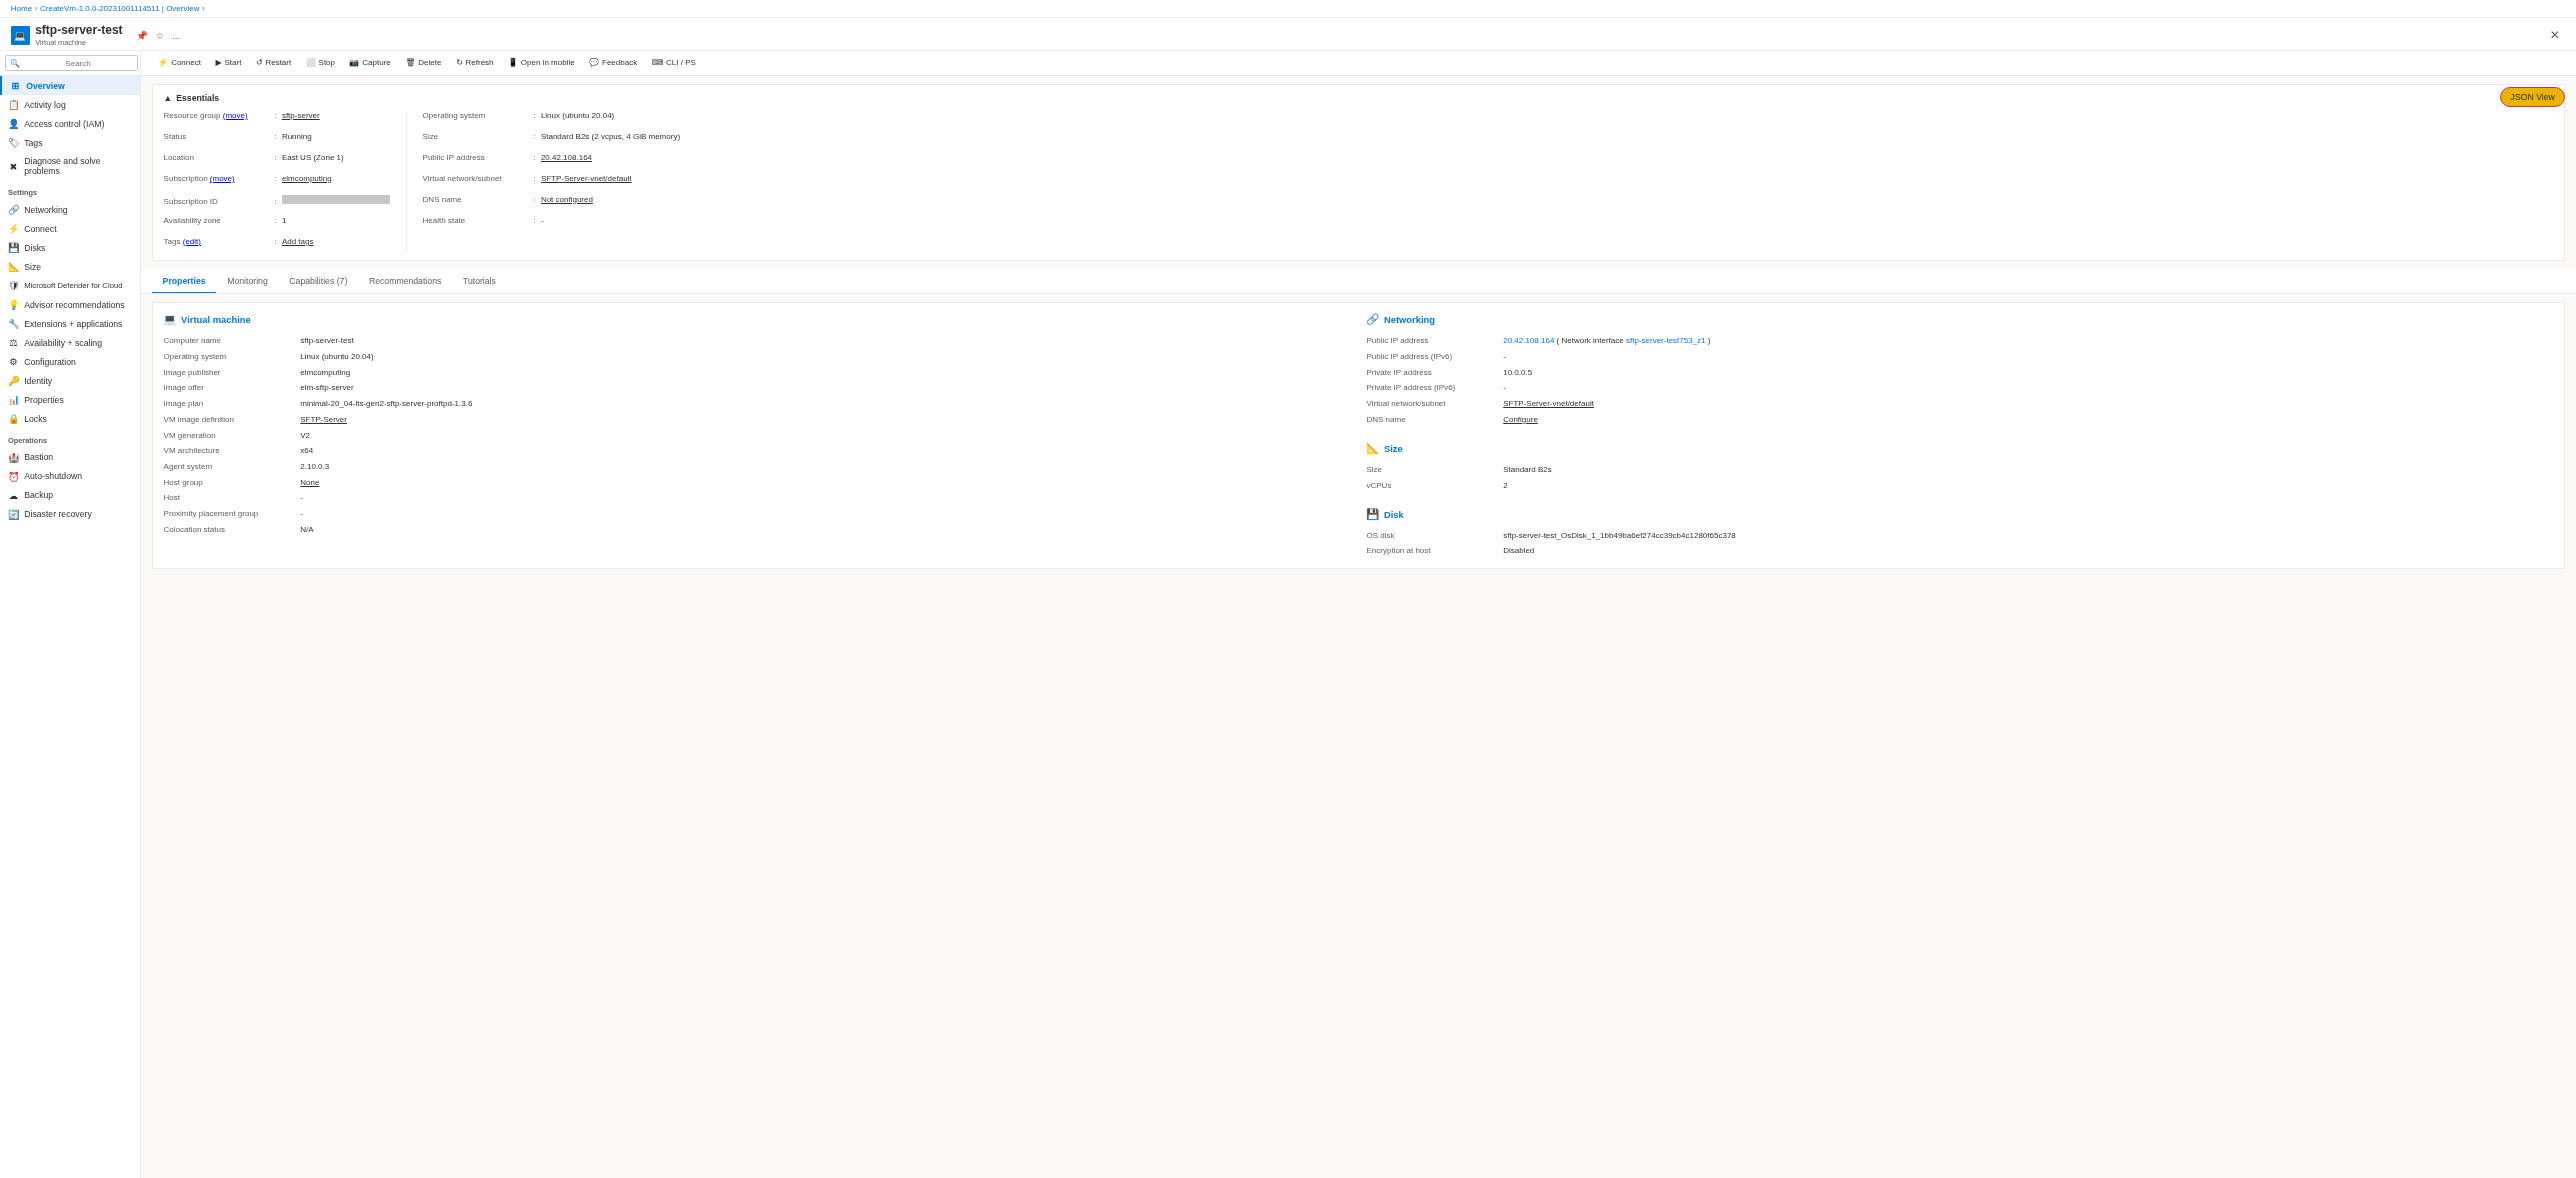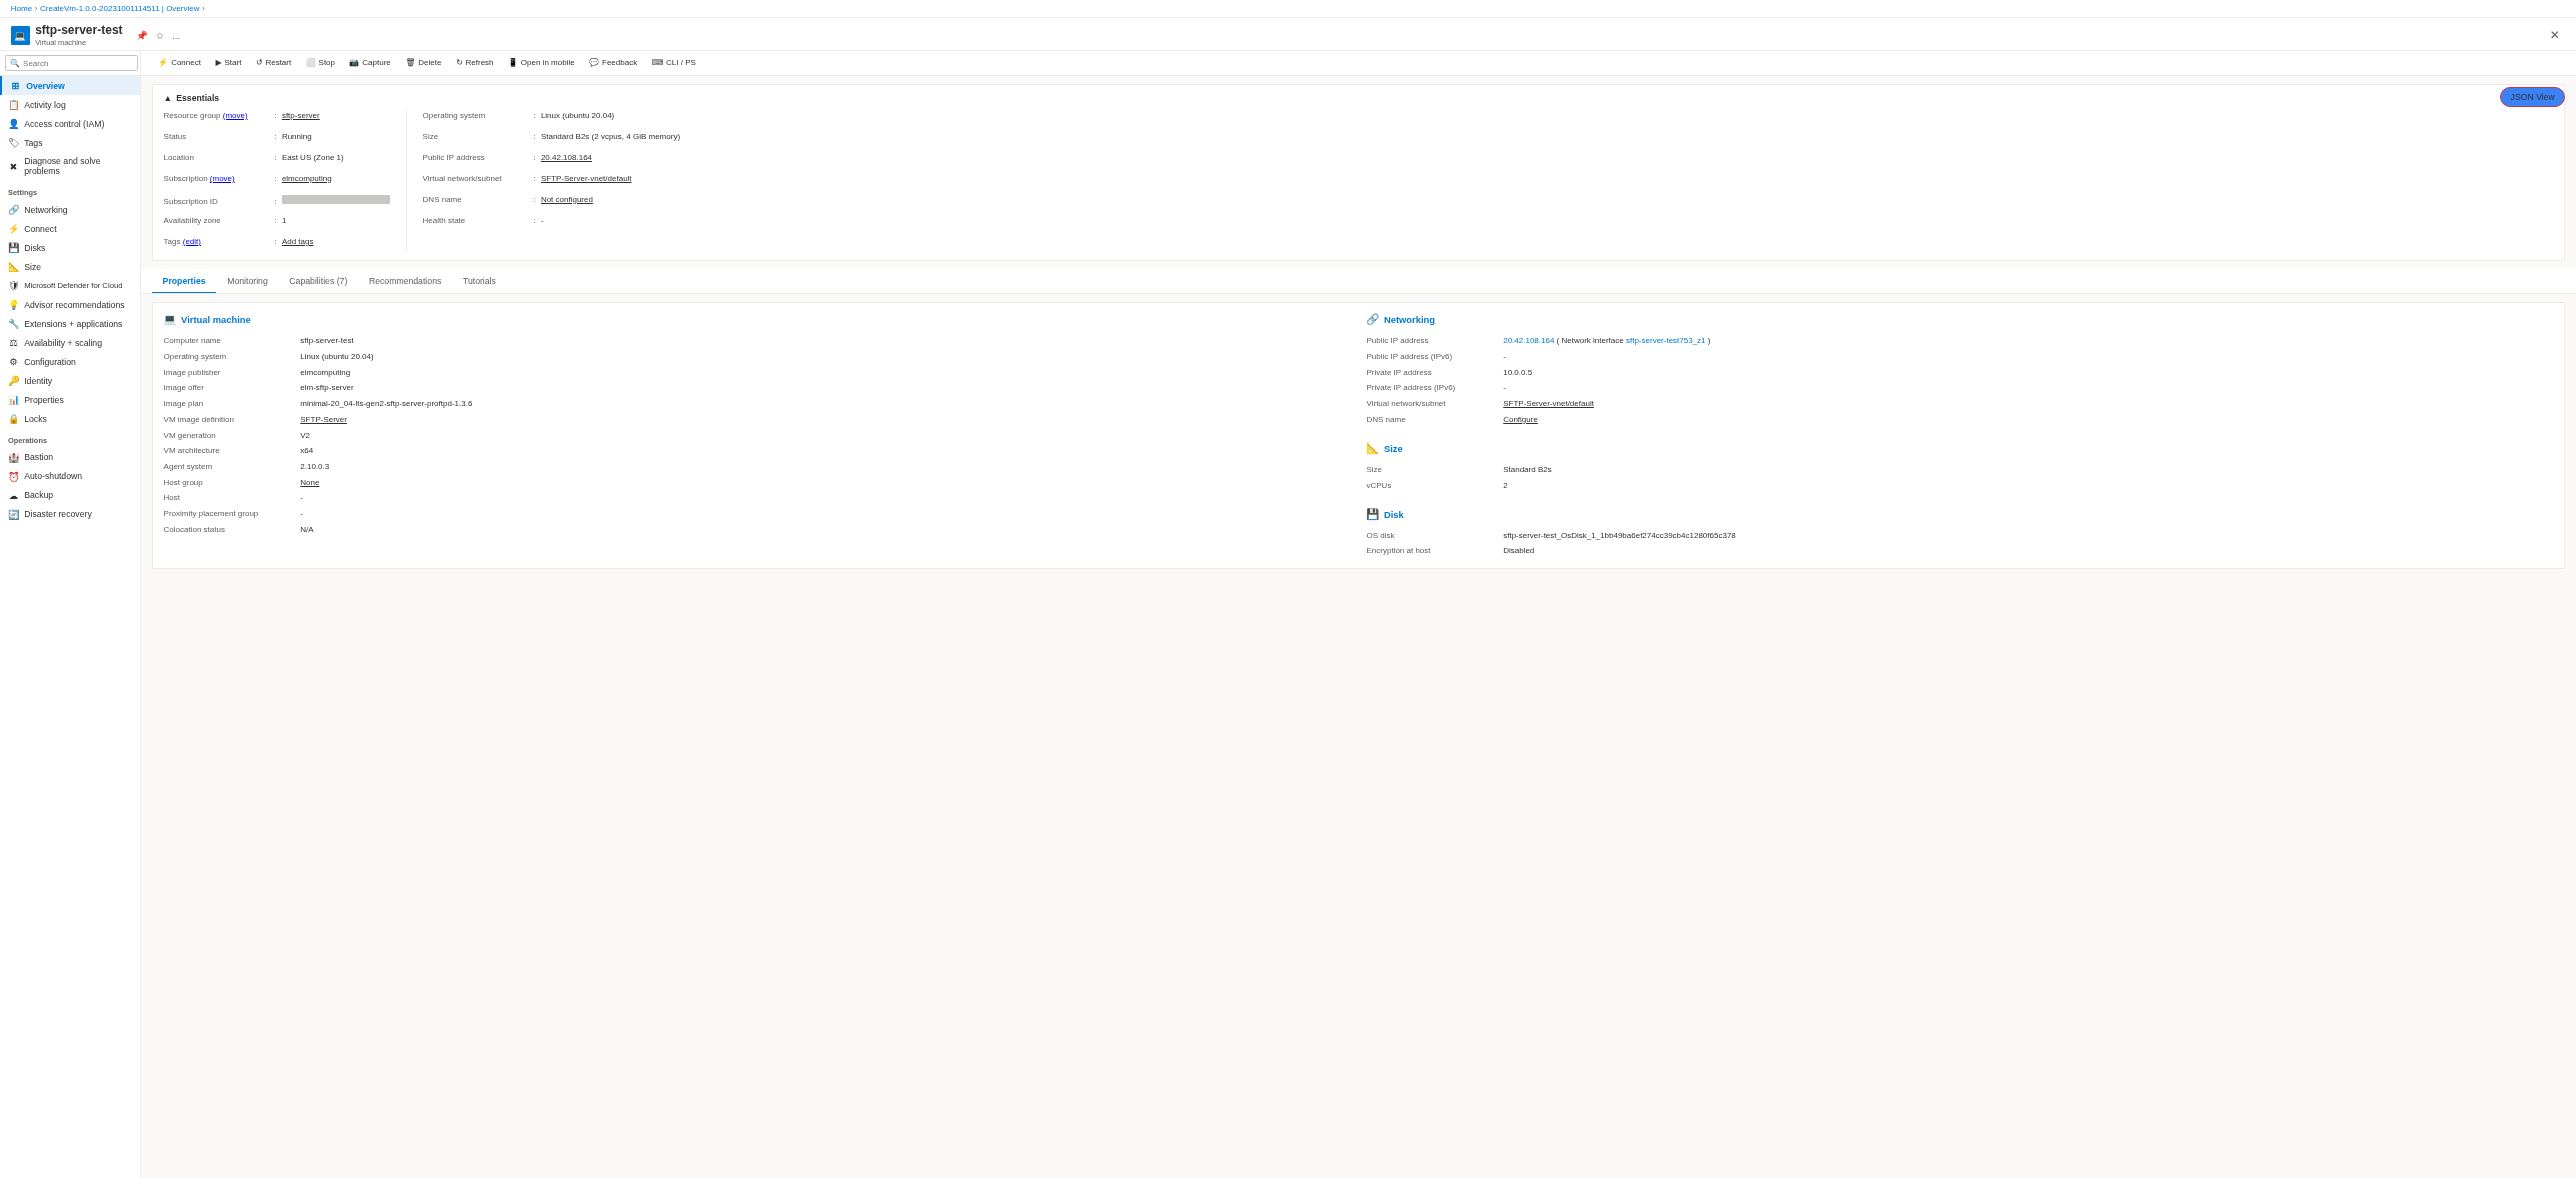--- a/index.html
+++ b/index.html
@@ -42,21 +42,21 @@
 
     
     .essentials-section { background: #fff; margin: 8px 10.8px; border: 0.7px solid #edebe9; border-radius: 1.3px; padding: 8px 10.8px; }
     .essentials-header { display: flex; align-items: center; gap: 4px; font-weight: 600; font-size: 8.7px; margin-bottom: 8px; color: #323130; }
     .essentials-col { display: flex; flex-direction: column; gap: 6px; }
     .essentials-row { display: flex; align-items: baseline; gap: 2.7px; font-size: 8px; min-height: 15px; }
     .essentials-label { color: #605e5c; min-width: 108px; flex-shrink: 0; }
     .essentials-colon { color: #605e5c; margin-right: 2.7px; }
     .essentials-value { color: #323130; }
     .essentials-divider { width: 0.7px; background: #edebe9; margin: 0 16px; }
-    .json-view-btn { position: absolute; top: 13.4px; right: 13.4px; border: 1.3px solid #d13438; border-radius: 34px; padding: 4px 9.4px; background: #3b82f6; color: #323130; font-size: 8.7px; cursor: pointer; font-weight: 500; }
+    .json-view-btn { position: absolute; top: 13.4px; right: 13.4px; border: 1.3px solid #d13438; border-radius: 34px; padding: 4px 9.4px; background: #eab308; color: #323130; font-size: 8.7px; cursor: pointer; font-weight: 500; }
 
     
     .tabs-bar { display: flex; align-items: center; border-bottom: 0.7px solid #edebe9; background: #fff; padding: 0 10.8px; margin: 0 0; }
     .tab { padding: 6.7px 10.8px; font-size: 8.7px; cursor: pointer; color: #605e5c; border-bottom: 1.3px solid transparent; margin-bottom: -0.7px; }
     .tab.active { color: #0078d4; border-bottom: 1.3px solid #0078d4; font-weight: 600; }
 
     
     .details-section { margin: 8px 10.8px; background: #fff; border: 0.7px solid #edebe9; padding: 10.8px; display: grid; grid-template-columns: 1fr 1fr; gap: 16px; }
     .detail-group { display: flex; flex-direction: column; gap: 2.7px; }
     .detail-group-title { display: flex; align-items: center; gap: 4px; font-size: 9.4px; font-weight: 600; color: #0078d4; margin-bottom: 5.4px; }
@@ -93,21 +93,21 @@
   </div>
   <button class="close-btn">✕</button>
 </div>
 
 <div class="main-layout">
 
   <div class="sidebar">
     <div style="display:flex;align-items:center;padding:4px 5.4px;gap:2.7px;border-bottom:0.7px solid #edebe9;">
       <div class="search-row" style="flex:1;margin:0;display:flex;align-items:center;gap:2.7px;border:0.7px solid #c8c6c4;padding:2.7px 4px;border-radius:1.3px;background:#fff;">
         <span style="color:#605e5c;font-size:8px;">🔍</span>
-        <input type="text" placeholder="Search" style="border: none; outline: none; font-size: 8px; flex: 1 1 0%;">
+        <input type="text" placeholder="Search" style="border: none; outline: none; font-size: 8px; flex: 1 1 0%; text-align: center;">
       </div>
       <button class="collapse-btn">«</button>
     </div>
 
     <div class="sidebar-item active">
       <span class="item-icon">⊞</span>
       <span>Overview</span>
     </div>
     <div class="sidebar-item">
       <span class="item-icon">📋</span>

